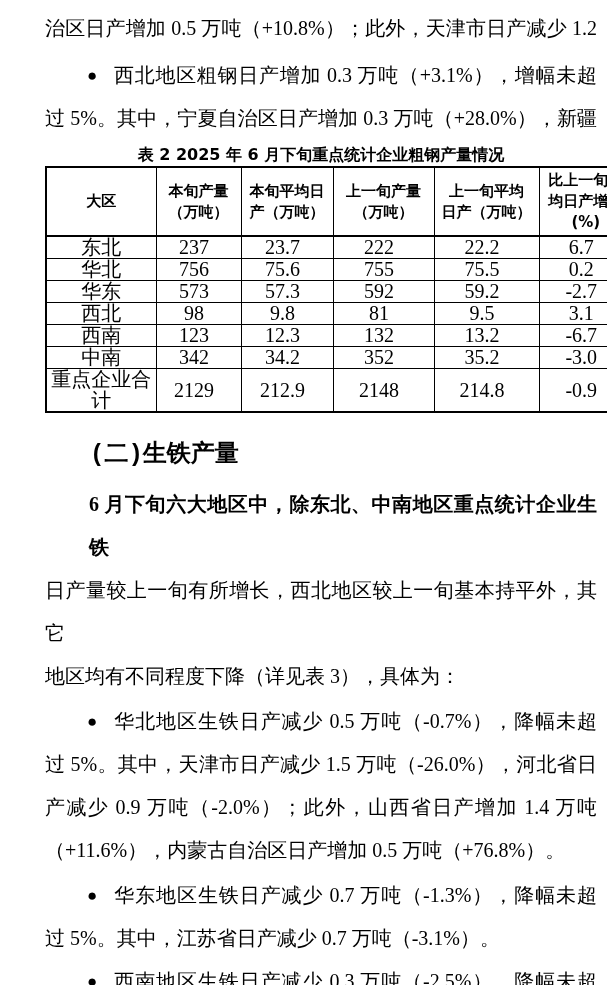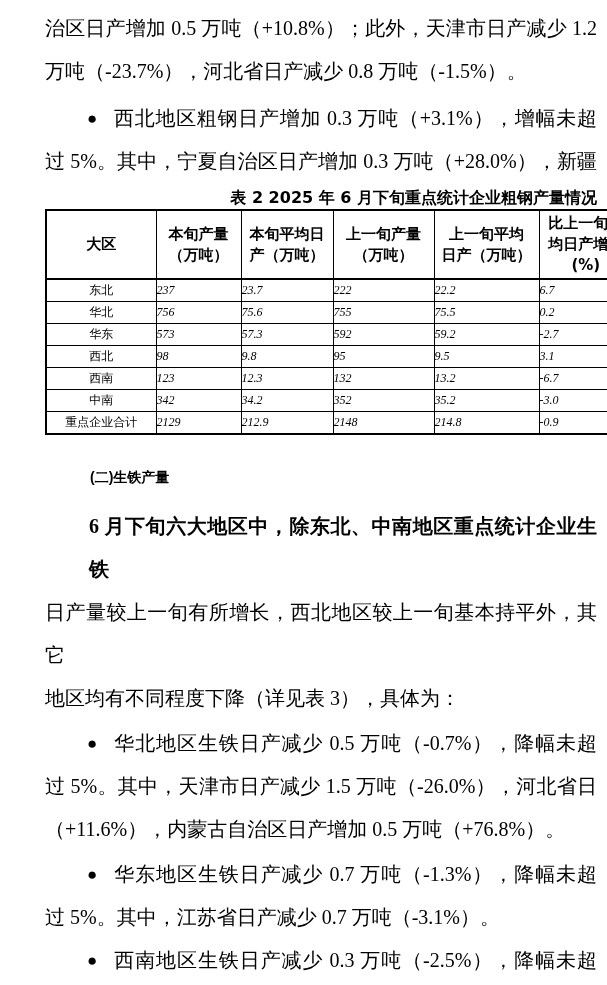--- a/index.html
+++ b/index.html
@@ -23,56 +23,55 @@
   .bullet-line { padding-left:42px; }
   .bullet { display:inline-block; font-size:17px; margin-right:16px; vertical-align:1px; }
 
   .p2 { margin-top:4px;font-family:Liberation Serif, serif; }
   .p4, .p5 { margin-top:2px; }
   .p6 { margin-top:0; }
 
   
   .tbl-title {
     margin-top:5px;
-    text-align:right; font-weight:bold; font-size:16px; line-height:20px;
+    text-align:center; font-weight:bold; font-size:16px; line-height:20px;
     font-family:"DejaVu Sans","Liberation Sans",sans-serif;
   }
   table.data {
     margin-top:1px;
     border-collapse:collapse; table-layout:fixed; width:587px;
     border:2px solid #000;
   }
   table.data th, table.data td { border:1px solid #000; }
   table.data thead th { border-bottom:2px solid #000; }
   th.hdr {
     font-family:"DejaVu Sans","Liberation Sans",sans-serif;
     font-weight:bold; font-size:15px; line-height:21px;
     text-align:center; vertical-align:middle;
     white-space:pre-line; padding:2px 1px; height:62px;
   }
-  td { font-size:12px; height:21px; line-height:21px; padding:0; }
+  td { font-size:20px; height:21px; line-height:21px; padding:0; }
   td.region { text-align:center; }
-  td.num { text-align:left; padding-right:9px;font-style:italic; }
+  td.num { text-align:center; padding-right:9px; }
 
   
   .sec-heading {
     margin:27px 0 0 0; padding-left:45px;
-    font-family:Liberation Sans, sans-serif;
-    font-weight:bold; font-size:14px; line-height:30px;
+    font-family:Liberation Mono, monospace;
+    font-weight:bold; font-size:24px; line-height:30px;
   }
   .p3 { margin-top:13px; }
 </style>
 </head>
 <body>
 
 <div class="doc">
 
   <div class="para p1">
     <span class="line fill">治区日产增加 0.5 万吨（+10.8%）；此外，天津市日产减少 1.2</span>
-    <span class="line end">万吨（-23.7%），河北省日产减少 0.8 万吨（-1.5%）。</span>
   </div>
 
   <div class="para p2">
     <span class="line fill bullet-line"><span class="bullet">●</span><span>西北地区粗钢日产增加 0.3 万吨（+3.1%），增幅未超</span></span>
     <span class="line fill">过 5%。其中，宁夏自治区日产增加 0.3 万吨（+28.0%），新疆</span>
   </div>
 
   <div class="tbl-title">表 2  2025 年 6 月下旬重点统计企业粗钢产量情况</div>
 
   <table class="data">
@@ -122,21 +121,21 @@
           <td class="num">573</td>
           <td class="num">57.3</td>
           <td class="num">592</td>
           <td class="num">59.2</td>
           <td class="num">-2.7</td>
         </tr>
         <tr>
           <td class="region">西北</td>
           <td class="num">98</td>
           <td class="num">9.8</td>
-          <td class="num">95</td>
+          <td class="num">81</td>
           <td class="num">9.5</td>
           <td class="num">3.1</td>
         </tr>
         <tr>
           <td class="region">西南</td>
           <td class="num">123</td>
           <td class="num">12.3</td>
           <td class="num">132</td>
           <td class="num">13.2</td>
           <td class="num">-6.7</td>
@@ -164,20 +163,21 @@
 
   <div class="para p3">
     <span class="line fill indent">6 月下旬六大地区中，除东北、中南地区重点统计企业生铁</span>
     <span class="line fill">日产量较上一旬有所增长，西北地区较上一旬基本持平外，其它</span>
     <span class="line end">地区均有不同程度下降（详见表 3），具体为：</span>
   </div>
 
   <div class="para p4">
     <span class="line fill bullet-line"><span class="bullet">●</span><span>华北地区生铁日产减少 0.5 万吨（-0.7%），降幅未超</span></span>
     <span class="line fill">过 5%。其中，天津市日产减少 1.5 万吨（-26.0%），河北省日</span>
+    <span class="line fill">产减少 0.9 万吨（-2.0%）；此外，山西省日产增加 1.4 万吨</span>
     <span class="line end">（+11.6%），内蒙古自治区日产增加 0.5 万吨（+76.8%）。</span>
   </div>
 
   <div class="para p5">
     <span class="line fill bullet-line"><span class="bullet">●</span><span>华东地区生铁日产减少 0.7 万吨（-1.3%），降幅未超</span></span>
     <span class="line end">过 5%。其中，江苏省日产减少 0.7 万吨（-3.1%）。</span>
   </div>
 
   <div class="para p6">
     <span class="line fill bullet-line"><span class="bullet">●</span><span>西南地区生铁日产减少 0.3 万吨（-2.5%），降幅未超</span></span>

